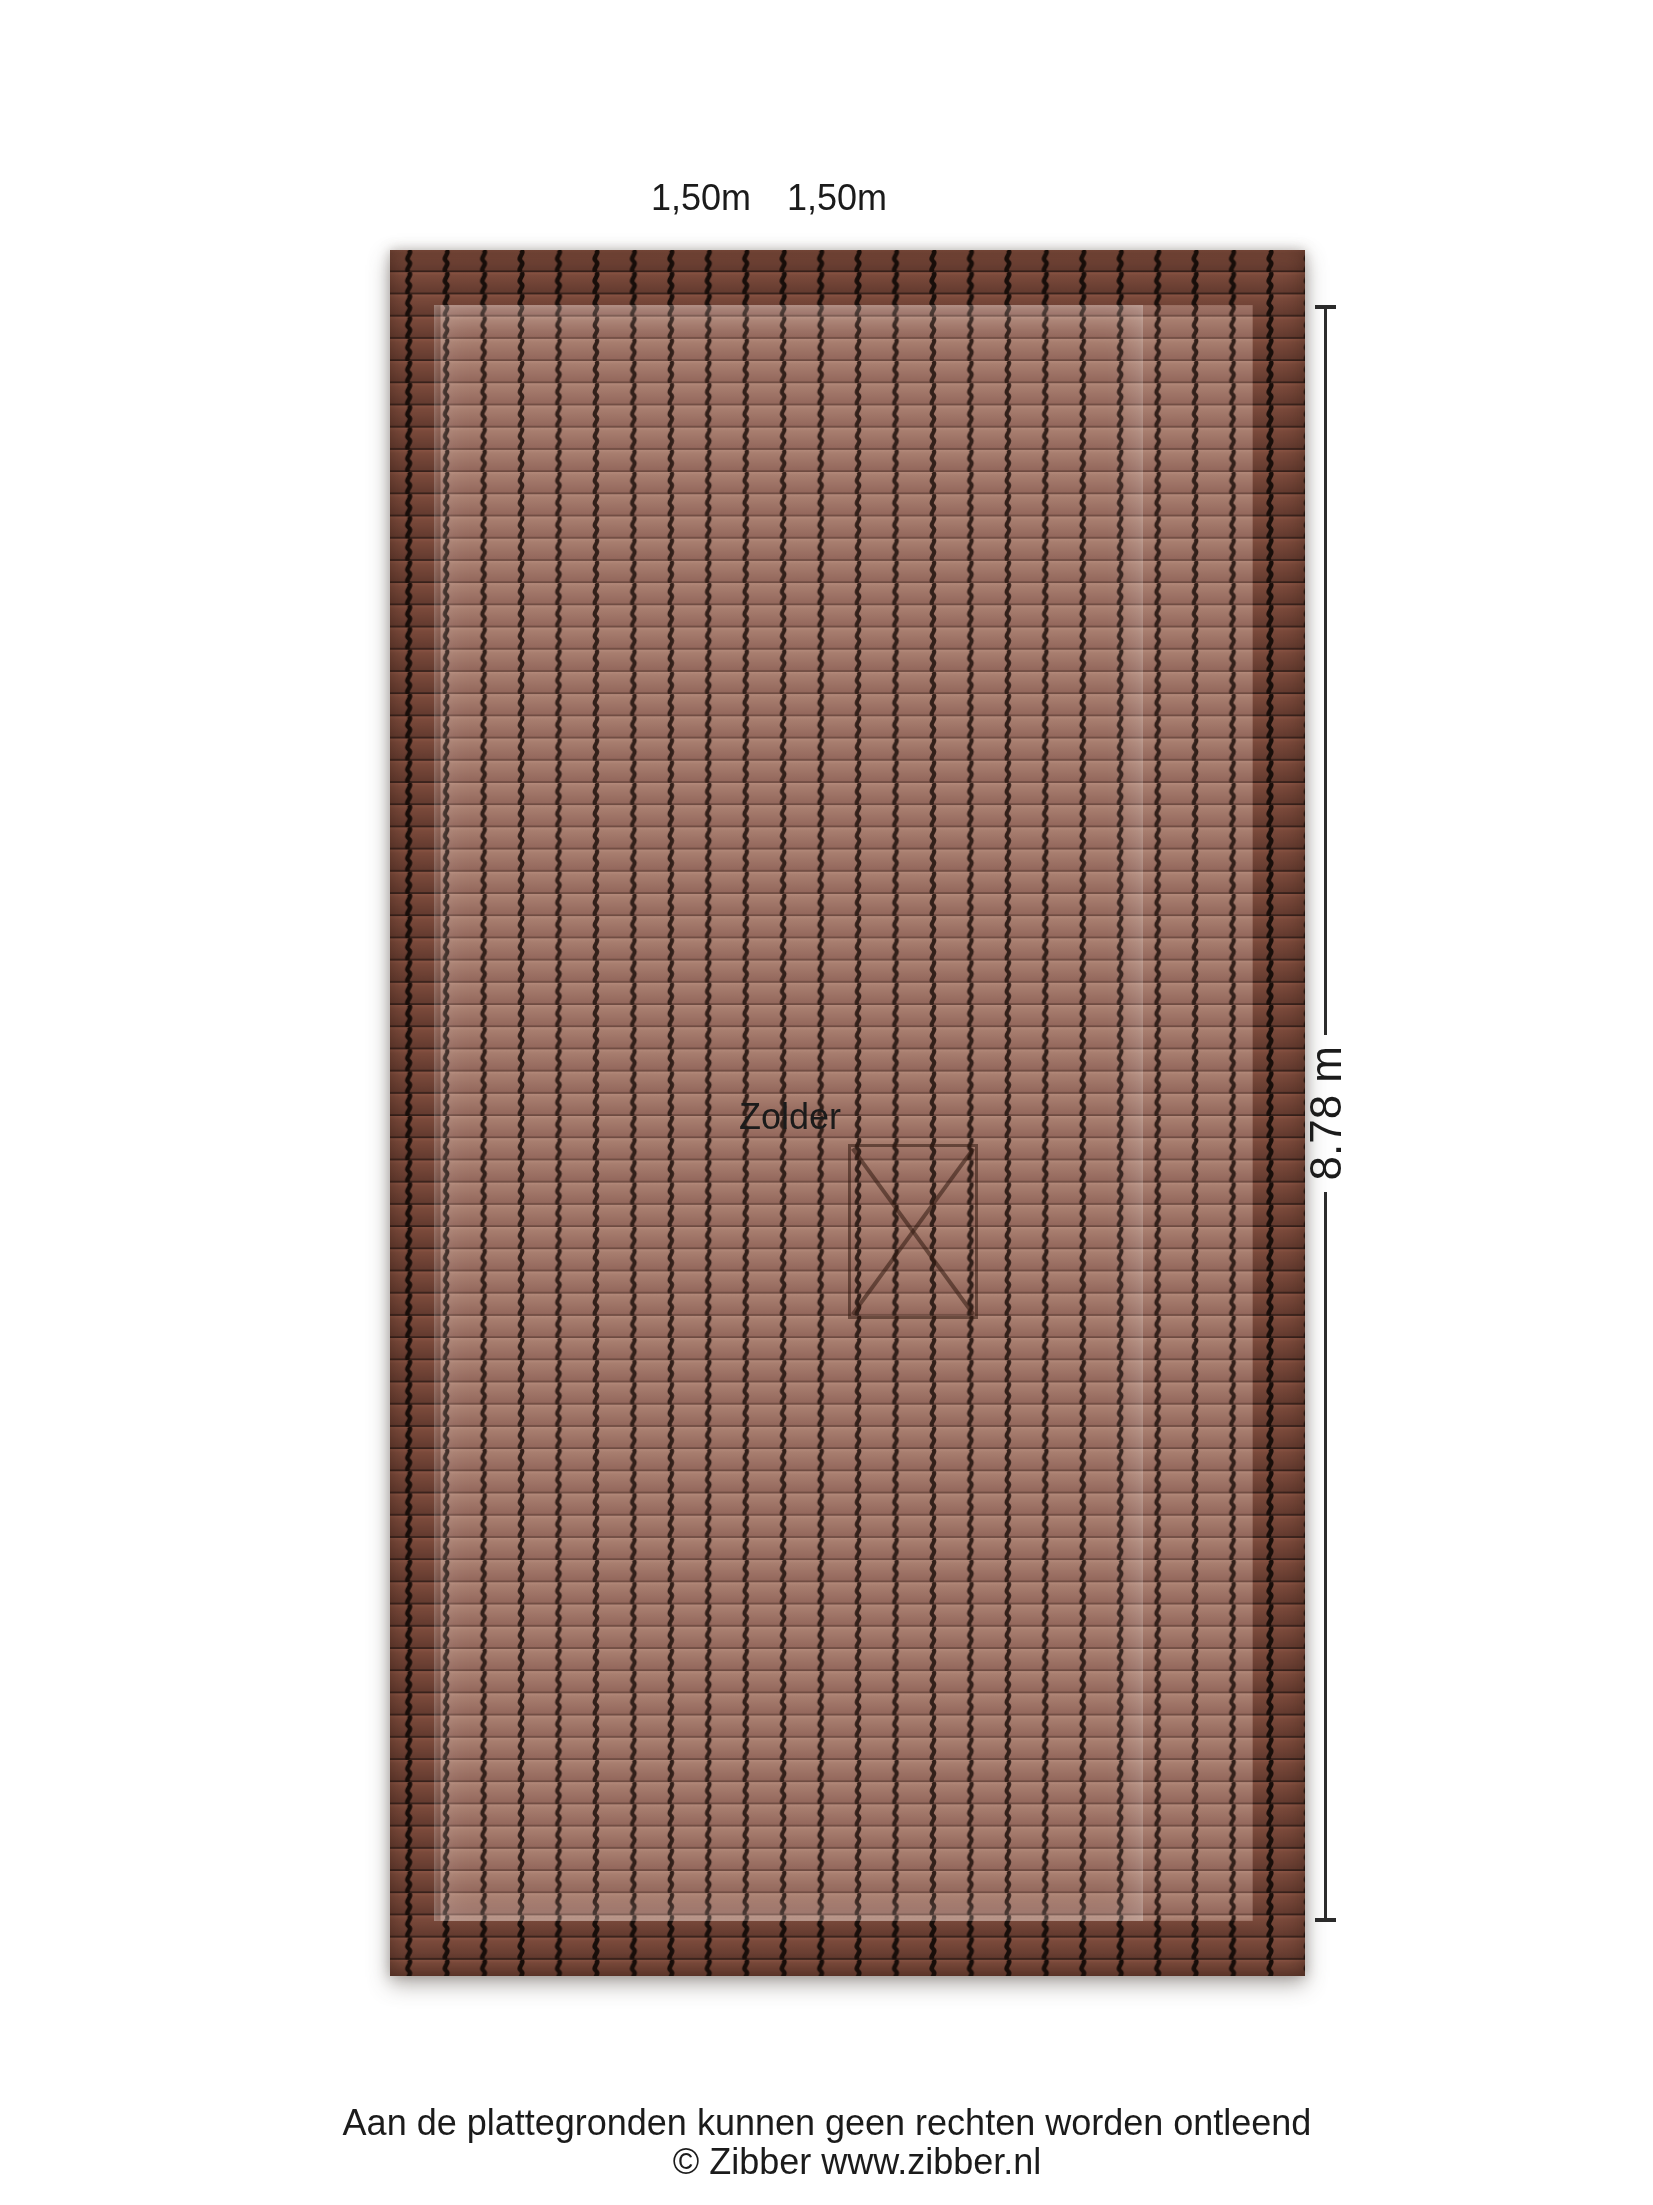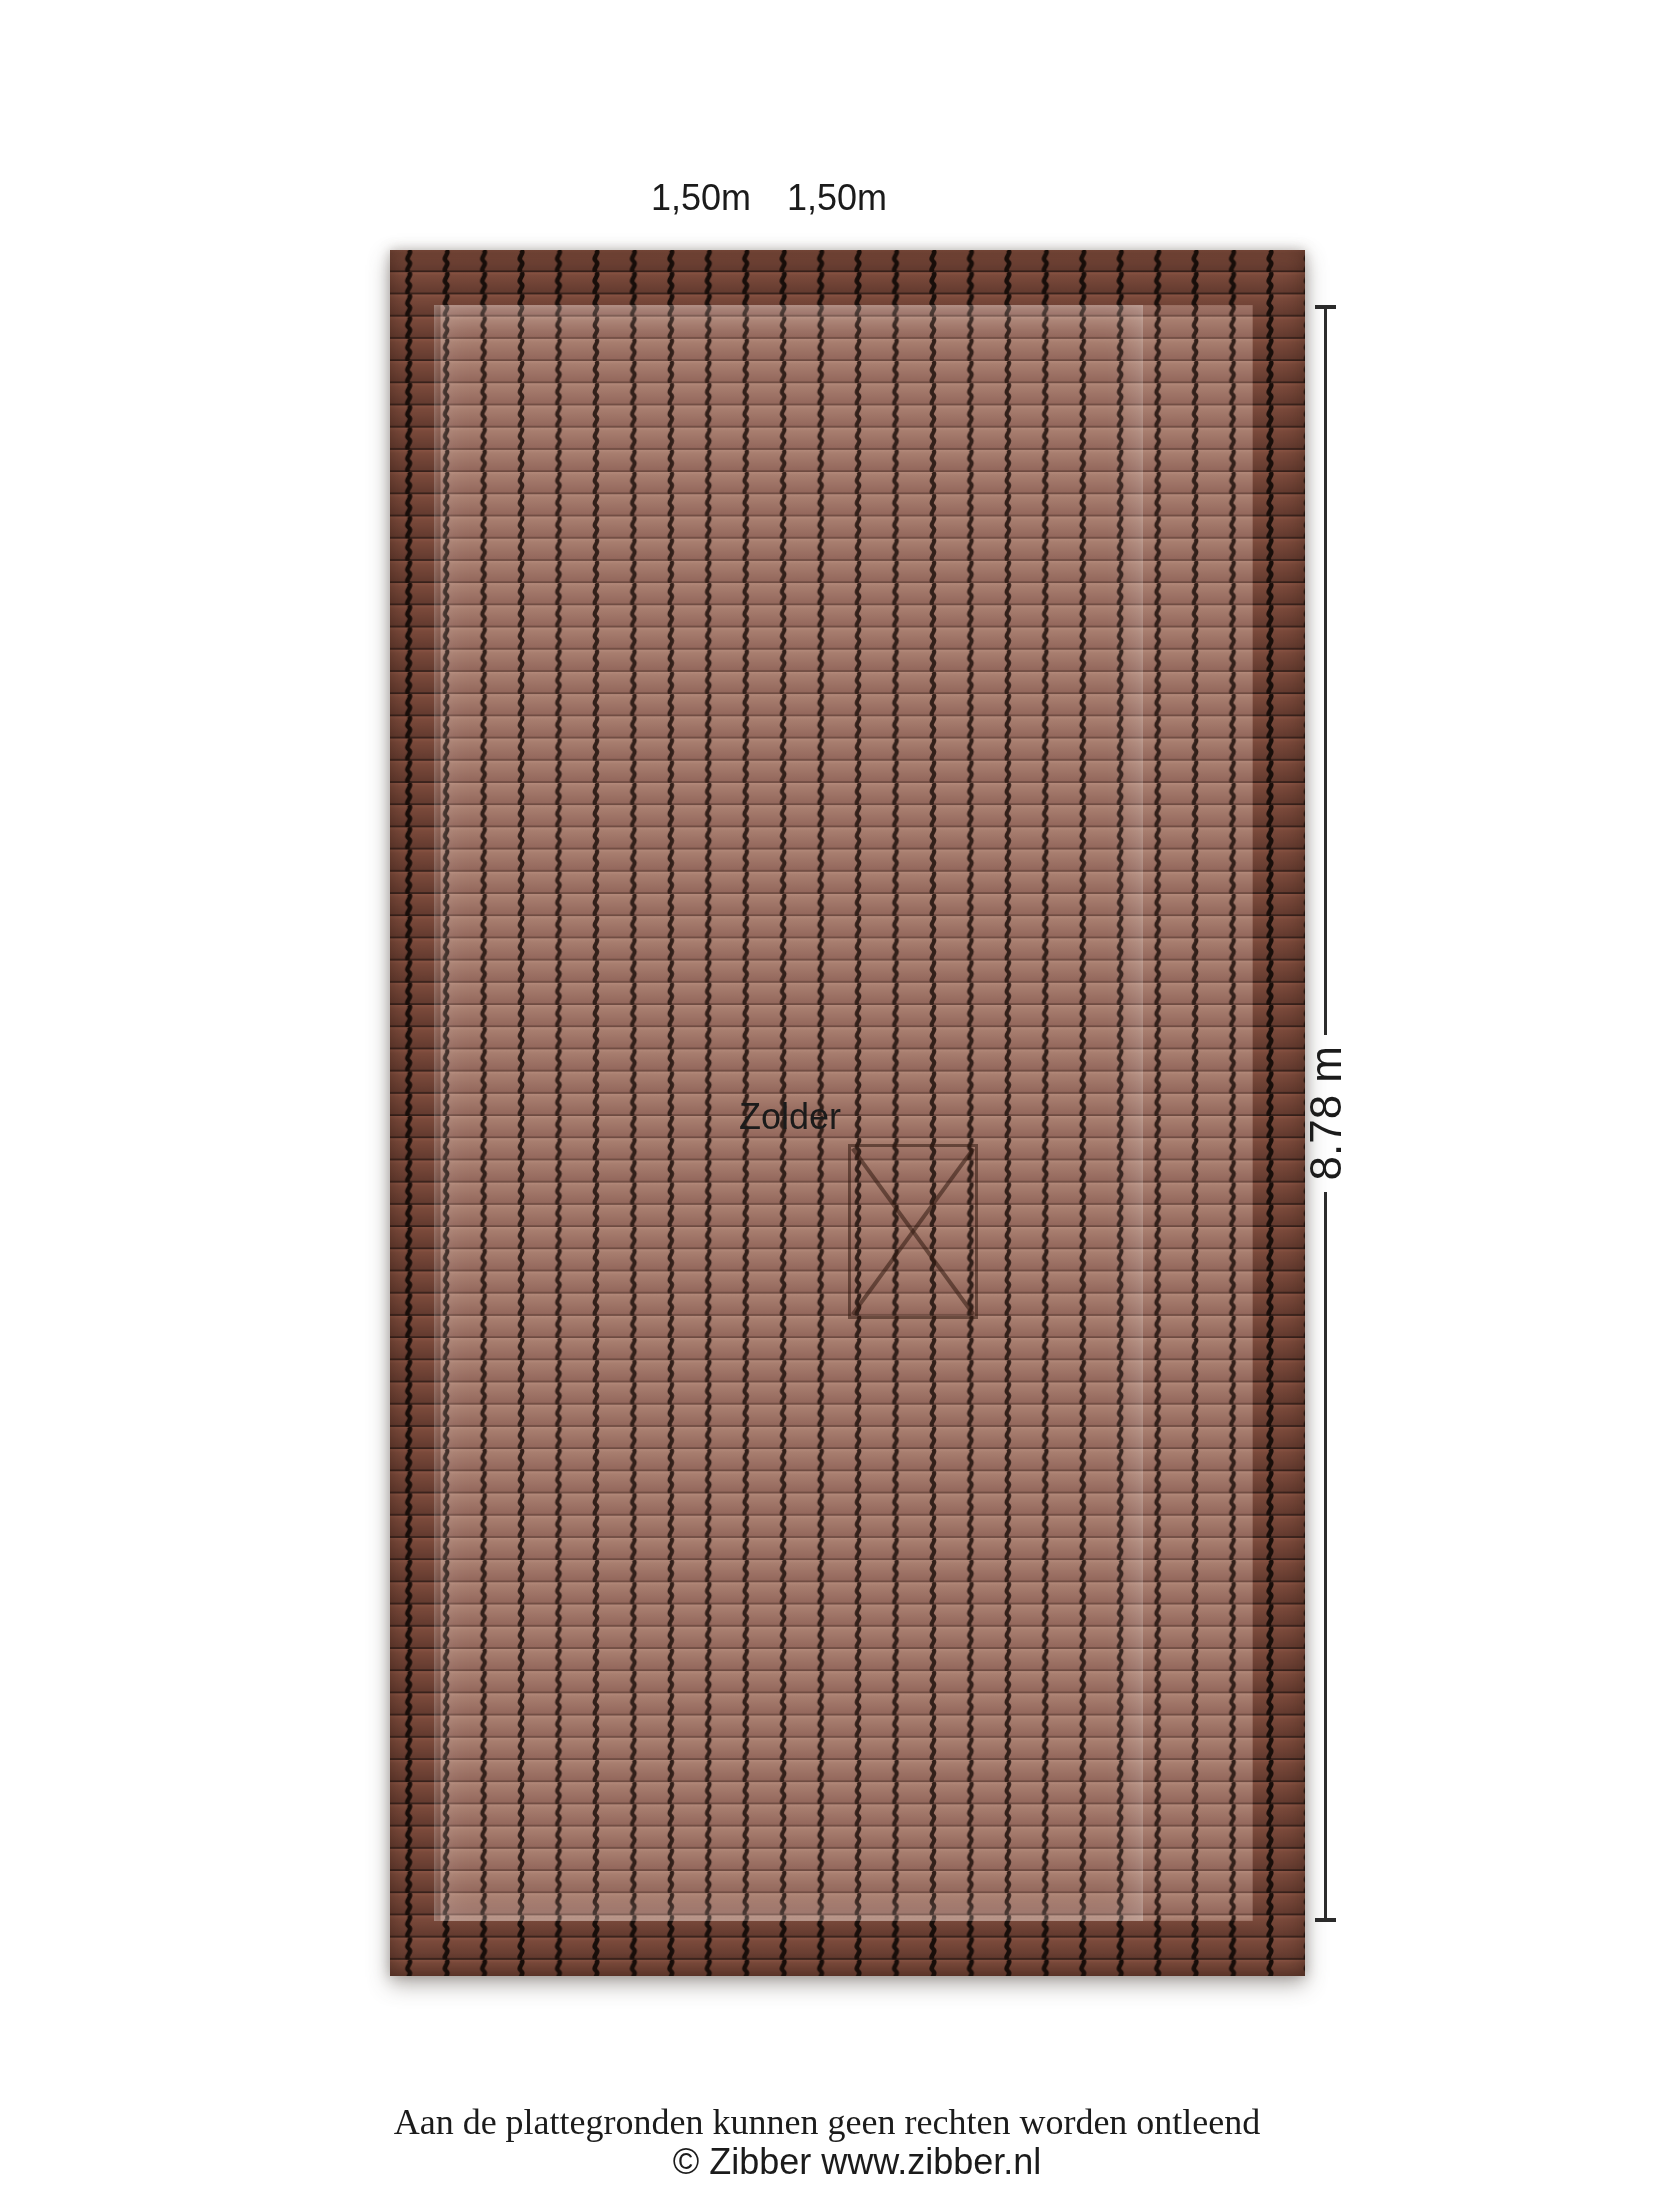--- a/index.html
+++ b/index.html
@@ -95,21 +95,21 @@
   }
 
   
   .footer-line {
     position: absolute;
     left: 0; width: 100%;
     text-align: center;
     font-size: 36px; line-height: 39px;
     color: var(--text-color, #1b1b1b);
   }
-  .footer-line.disclaimer { top: 2103px; font-family: Liberation Serif, serif; }
+  .footer-line.disclaimer { top: 2103px; }
   .footer-line.copyright  { top: 2142px; margin-left: 30px; }
 </style>
 </head>
 <body>
 
 <div class="canvas">
 
 
   <div class="slope-labels">
     <span>1,50m</span>

